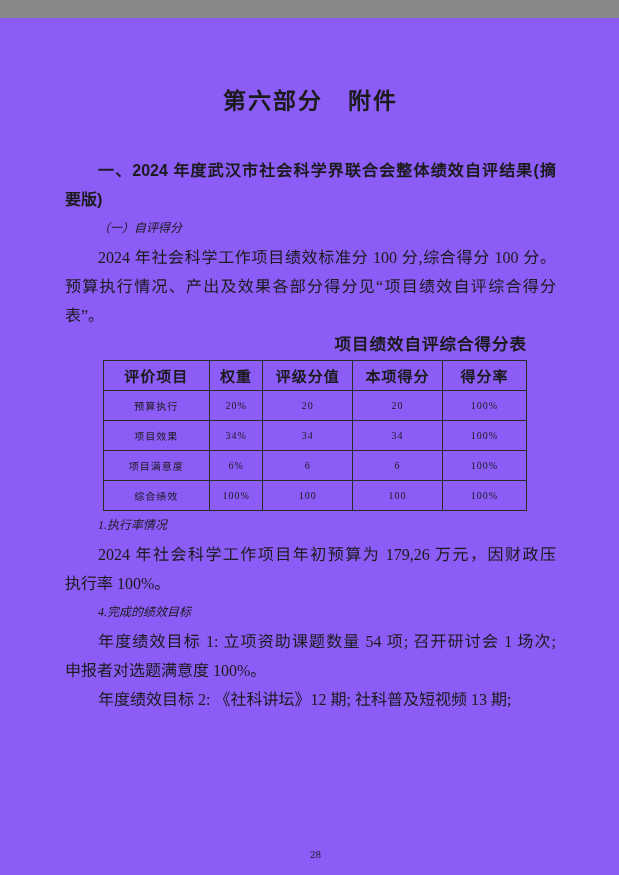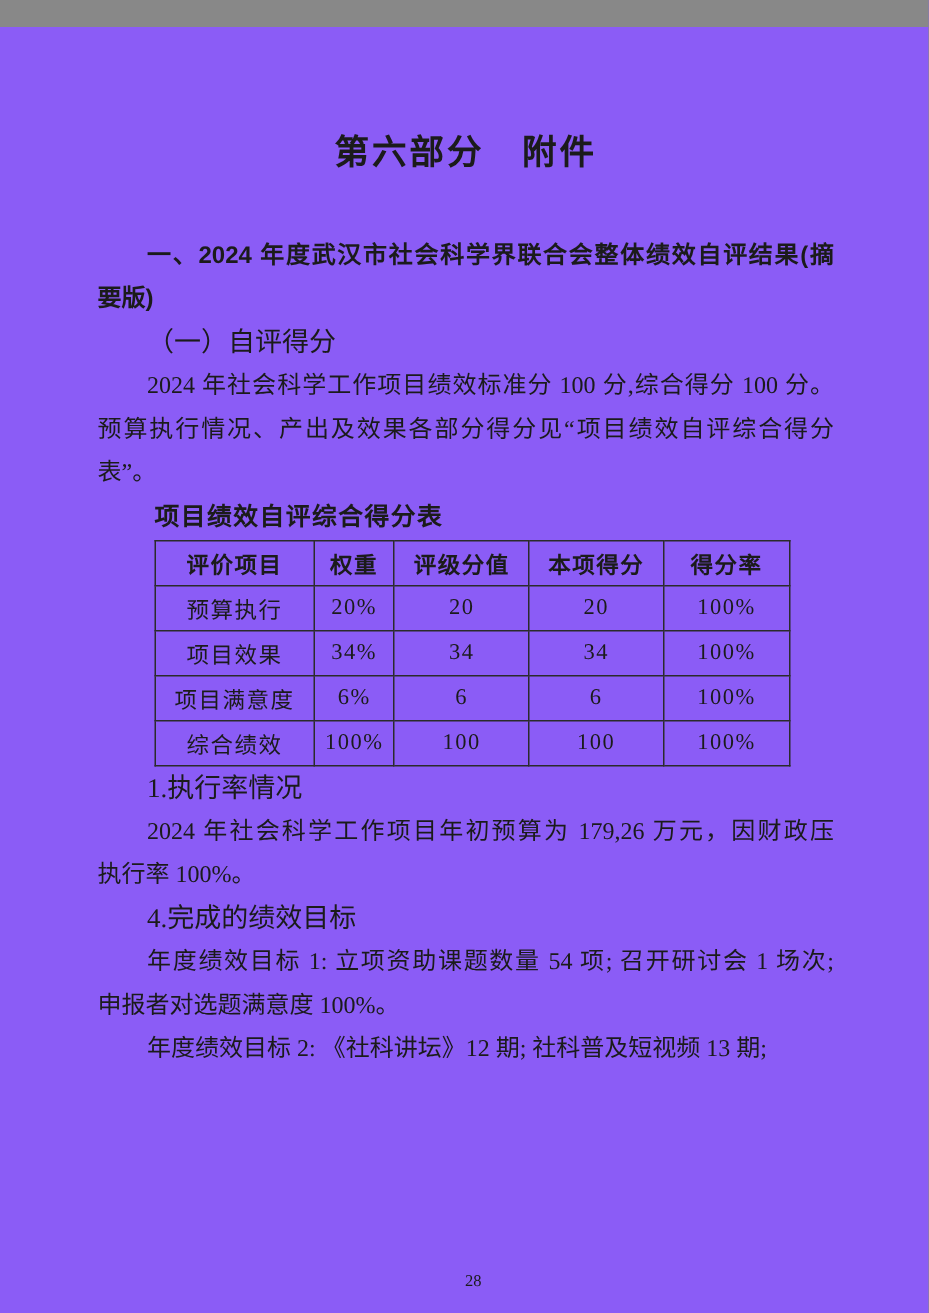--- a/index.html
+++ b/index.html
@@ -37,46 +37,47 @@
     text-align:justify;
     text-align-last:justify;
   }
   .indent { text-indent:33px; }
   .bold-head {
     font-family:"Liberation Sans", sans-serif;
     font-weight:bold;
     font-size:16px;
   }
   .kai {
-    font-size:18px;
+    font-style:italic;
+    font-size:12px;
   }
   .table-title {
     font-weight:bold;
     font-size:16.5px;
     height:30px;
     line-height:30px;
-    text-align:left;
+    text-align:right;
     width:424px;
     margin-left:38px;
     letter-spacing:1px;
   }
   table.score-table {
     border-collapse:collapse;
     table-layout:fixed;
     width:424px;
     margin-left:38px;
   }
   table.score-table th,
   table.score-table td {
     border:1px solid #2b2b2b;
     height:29px;
     text-align:center;
     vertical-align:middle;
     padding:0;
-    font-size:15px;
+    font-size:10px;
     letter-spacing:1px;
   }
   table.score-table th { font-weight:bold; font-size:15px; }
   .page-number {
     position:absolute;
     left:12px; right:0;
     top:830px;
     text-align:center;
     font-size:11px;
     color:#1b1b1b;

